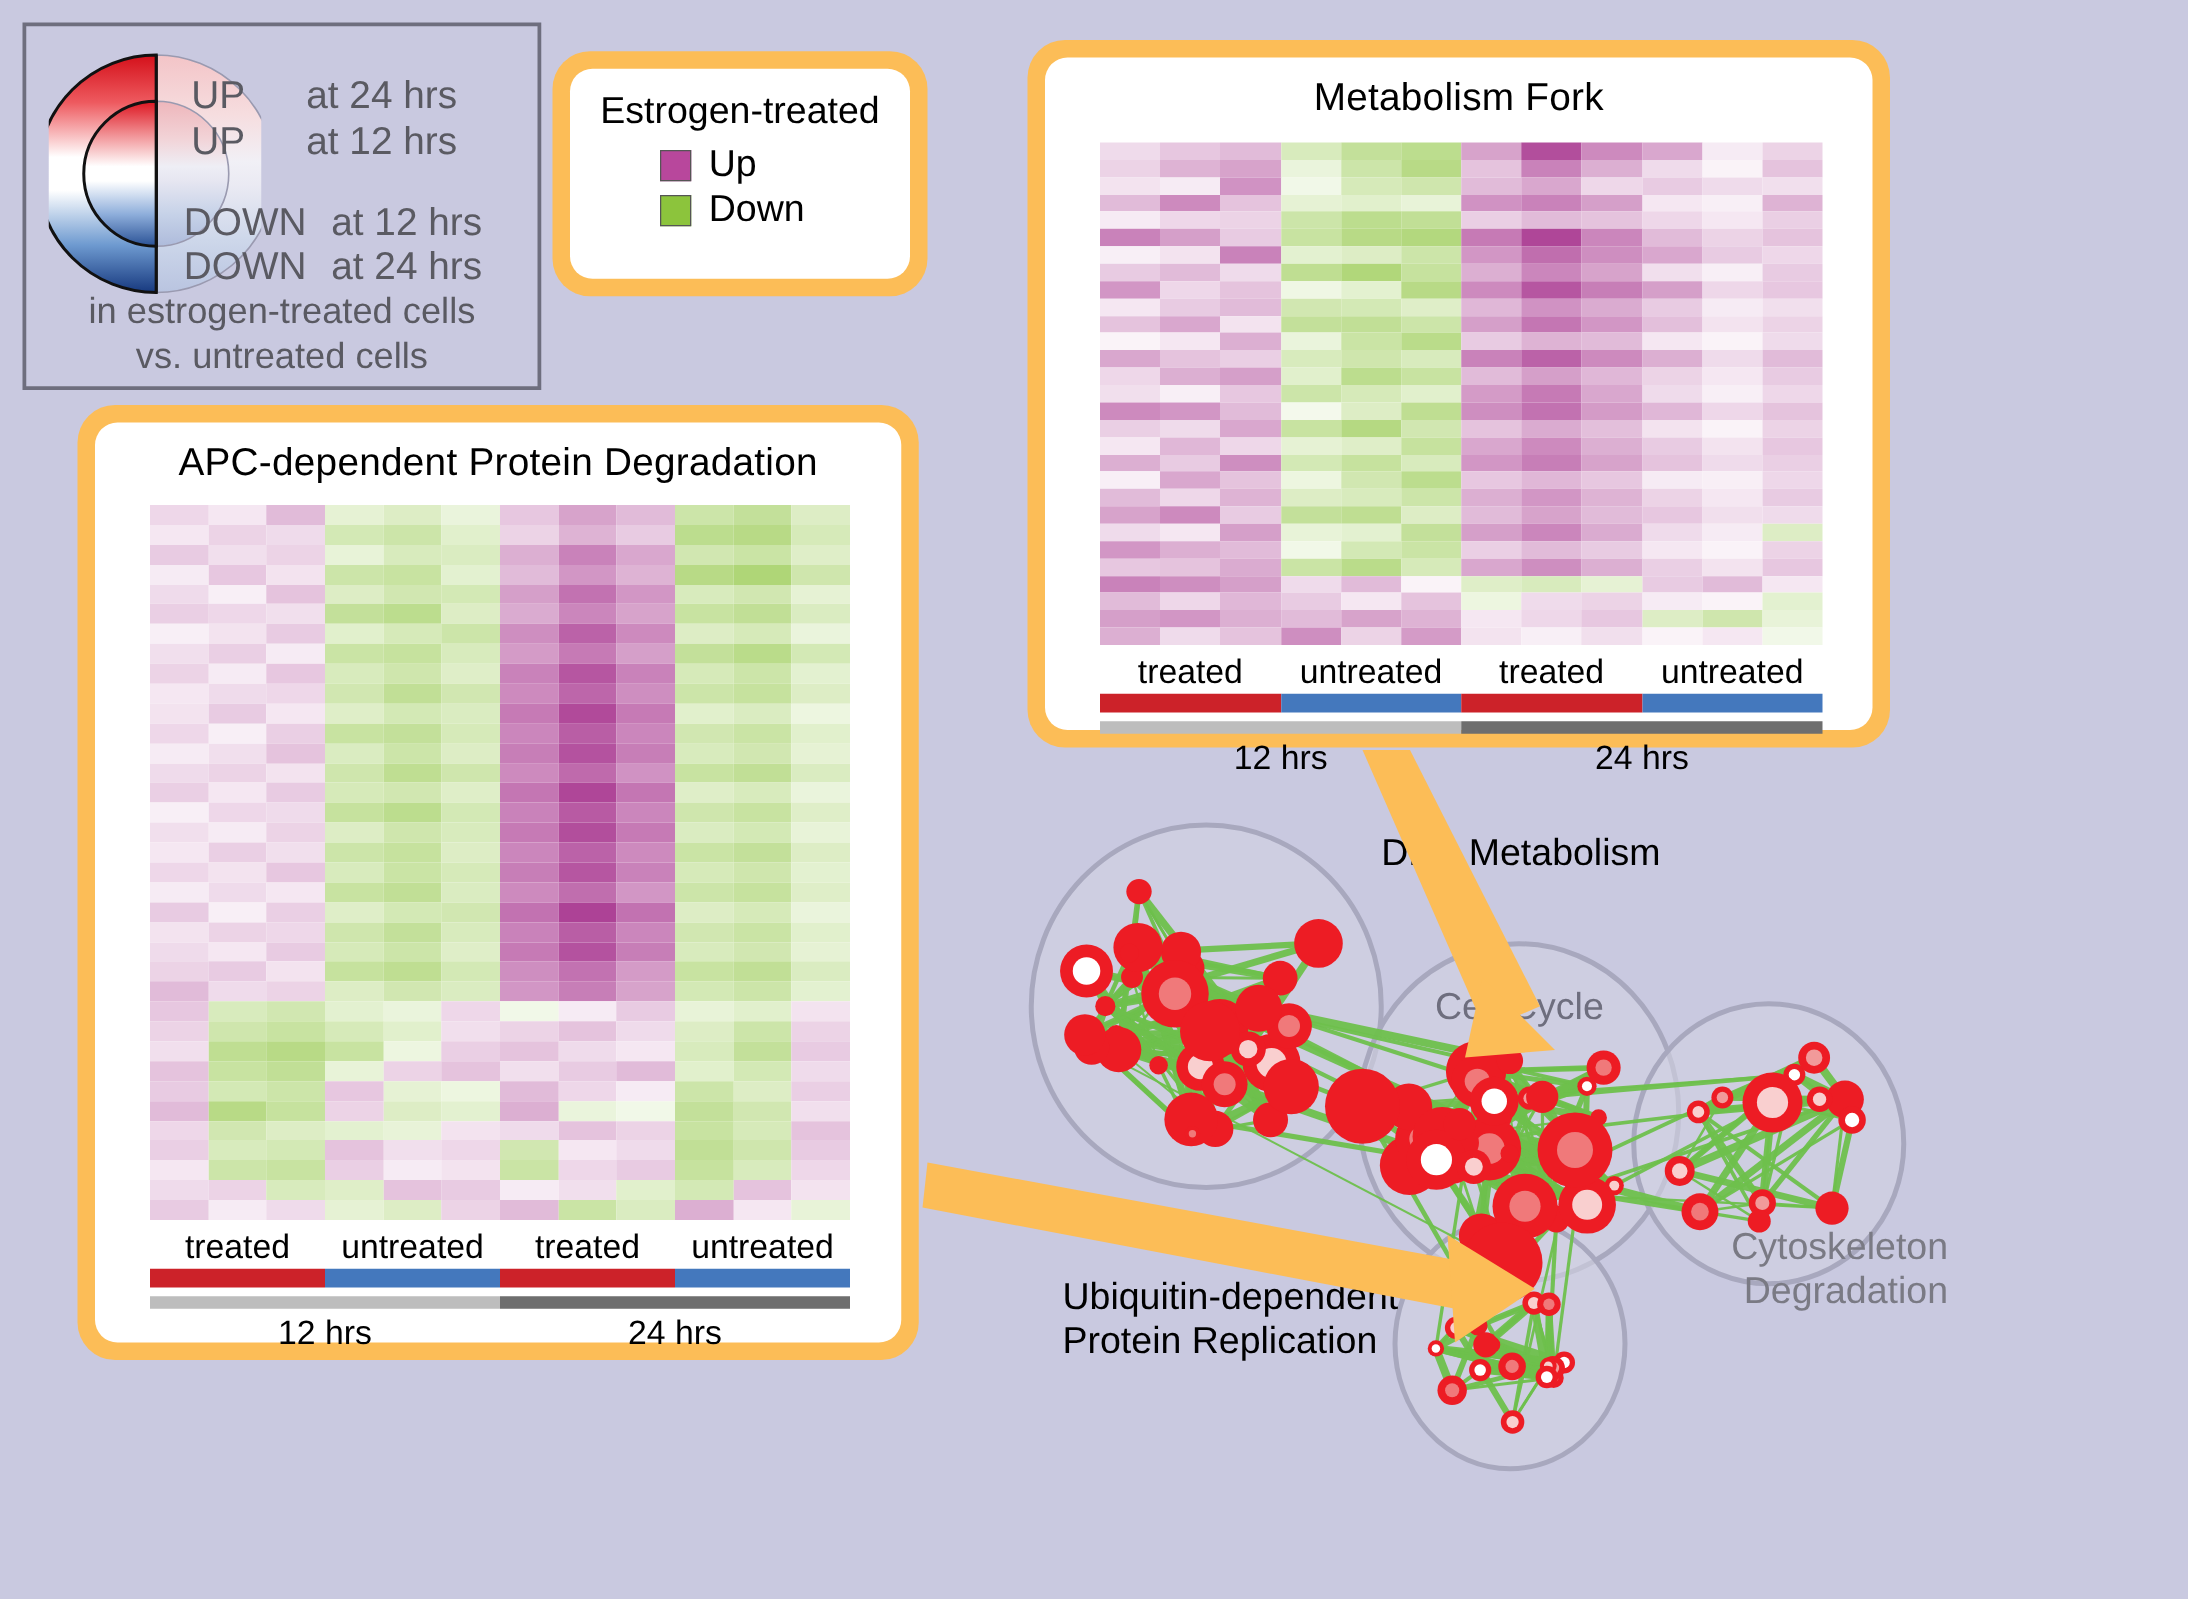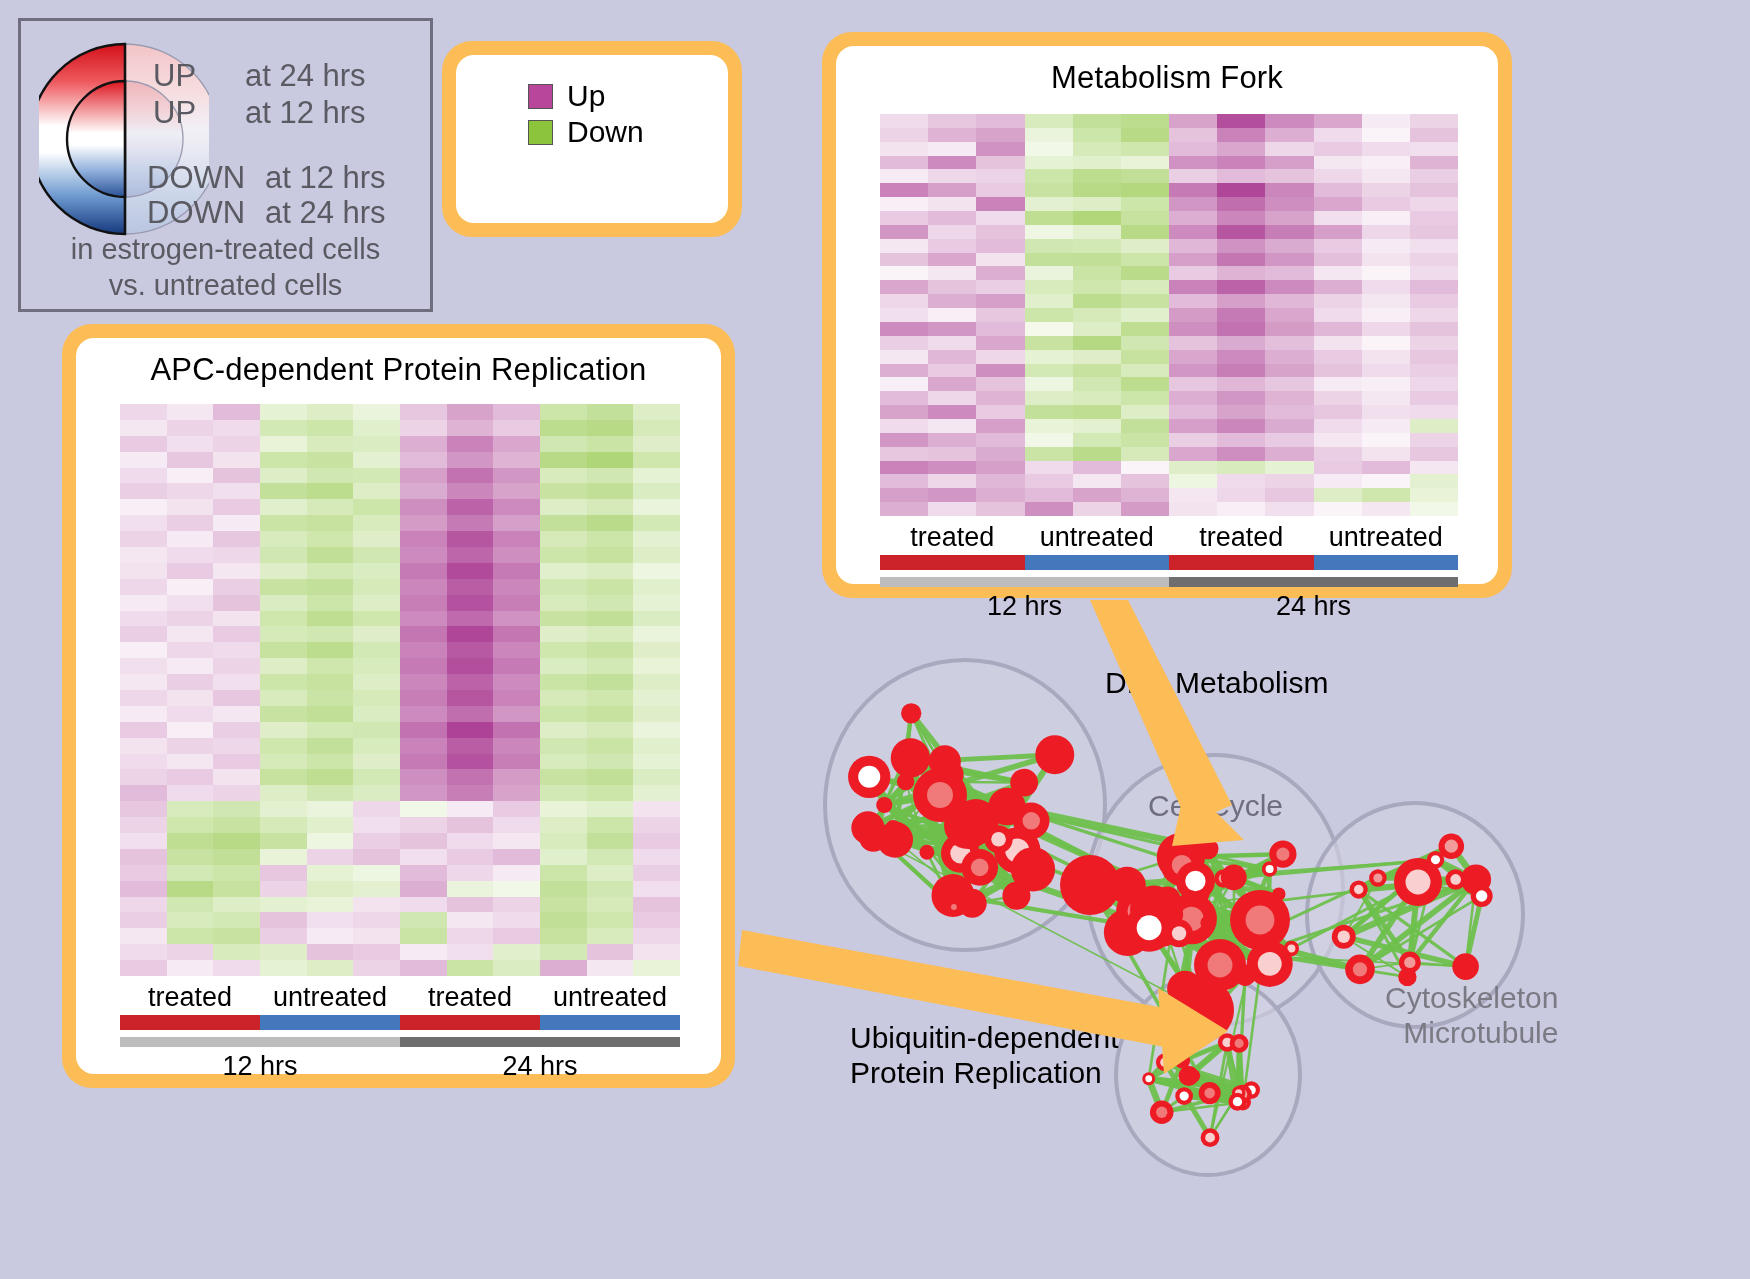--- a/index.html
+++ b/index.html
@@ -156,20 +156,21 @@
   <div class="ring-label" style="left:126px; top:174px;">DOWN</div>
   <div class="ring-label" style="left:244px; top:174px;">at 24 hrs</div>
 
   <div class="ring-foot" style="top:248px;">vs. untreated cells</div>
   <div class="ring-foot" style="top:212px;">in estrogen-treated cells</div>
 </div>
 
 <div class="panel" id="key-panel">
   <div class="panel-inner">
     <div id="key-title">
+      <div>Estrogen-treated</div>
     </div>
     <div id="key-rows">
       <div class="key-row">
         <span class="key-swatch" id="sw-up" style="background: rgb(184, 71, 156);"></span>
         <span class="key-text">Up</span>
       </div>
       <div class="key-row">
         <span class="key-swatch" id="sw-down" style="background: rgb(140, 196, 60);"></span>
         <span class="key-text">Down</span>
       </div>
@@ -550,21 +551,21 @@
         <div class="time-labels">
           <div class="time-label">12 hrs</div>
           <div class="time-label">24 hrs</div>
         </div>
       </div>
   </div>
 </div>
 
 <div class="panel" id="apc-panel">
   <div class="panel-inner">
-    <div class="hm-title">APC-dependent Protein Replication</div>
+    <div class="hm-title">APC-dependent Protein Degradation</div>
     <div class="hm-grid" id="apc-grid" style="left: 44px; top: 66px; width: 560px; height: 572px; grid-template-columns: repeat(12, 1fr); grid-template-rows: repeat(36, 1fr);">
         <div class="hm-cell" style="background: rgb(238, 215, 233);"></div>
         <div class="hm-cell" style="background: rgb(245, 231, 242);"></div>
         <div class="hm-cell" style="background: rgb(225, 187, 217);"></div>
         <div class="hm-cell" style="background: rgb(230, 242, 212);"></div>
         <div class="hm-cell" style="background: rgb(221, 237, 197);"></div>
         <div class="hm-cell" style="background: rgb(234, 244, 220);"></div>
         <div class="hm-cell" style="background: rgb(231, 199, 224);"></div>
         <div class="hm-cell" style="background: rgb(215, 163, 203);"></div>
         <div class="hm-cell" style="background: rgb(225, 187, 217);"></div>
@@ -1535,21 +1536,21 @@
       <circle cx="447.43962333686113" cy="481.6786869680301" r="8.97988683127572" fill="#ed1c24"></circle>
       <circle cx="447.43962333686113" cy="481.6786869680301" r="4.669541152263375" fill="#ffffff"></circle>
       <circle cx="358.7244936512188" cy="458.74760038212685" r="6.536162551440329" fill="#ed1c24"></circle>
       <circle cx="358.7244936512188" cy="458.74760038212685" r="3.3988045267489713" fill="#ffffff"></circle>
     </svg>
 
   <div class="net-label" id="lbl-dna">DNA Metabolism</div>
   <div class="net-label" id="lbl-cc">Cell Cycle</div>
   <div class="net-label" id="lbl-mt">
     <div>Cytoskeleton</div>
-    <div>Microtubule</div>
+    <div>Degradation</div>
   </div>
   <div class="net-label" id="lbl-ub">
     <div>Ubiquitin-dependent</div>
     <div>Protein Replication</div>
   </div>
 </div>
 
 <svg id="arrows" viewBox="0 0 1750 1279">
 
   <g>

